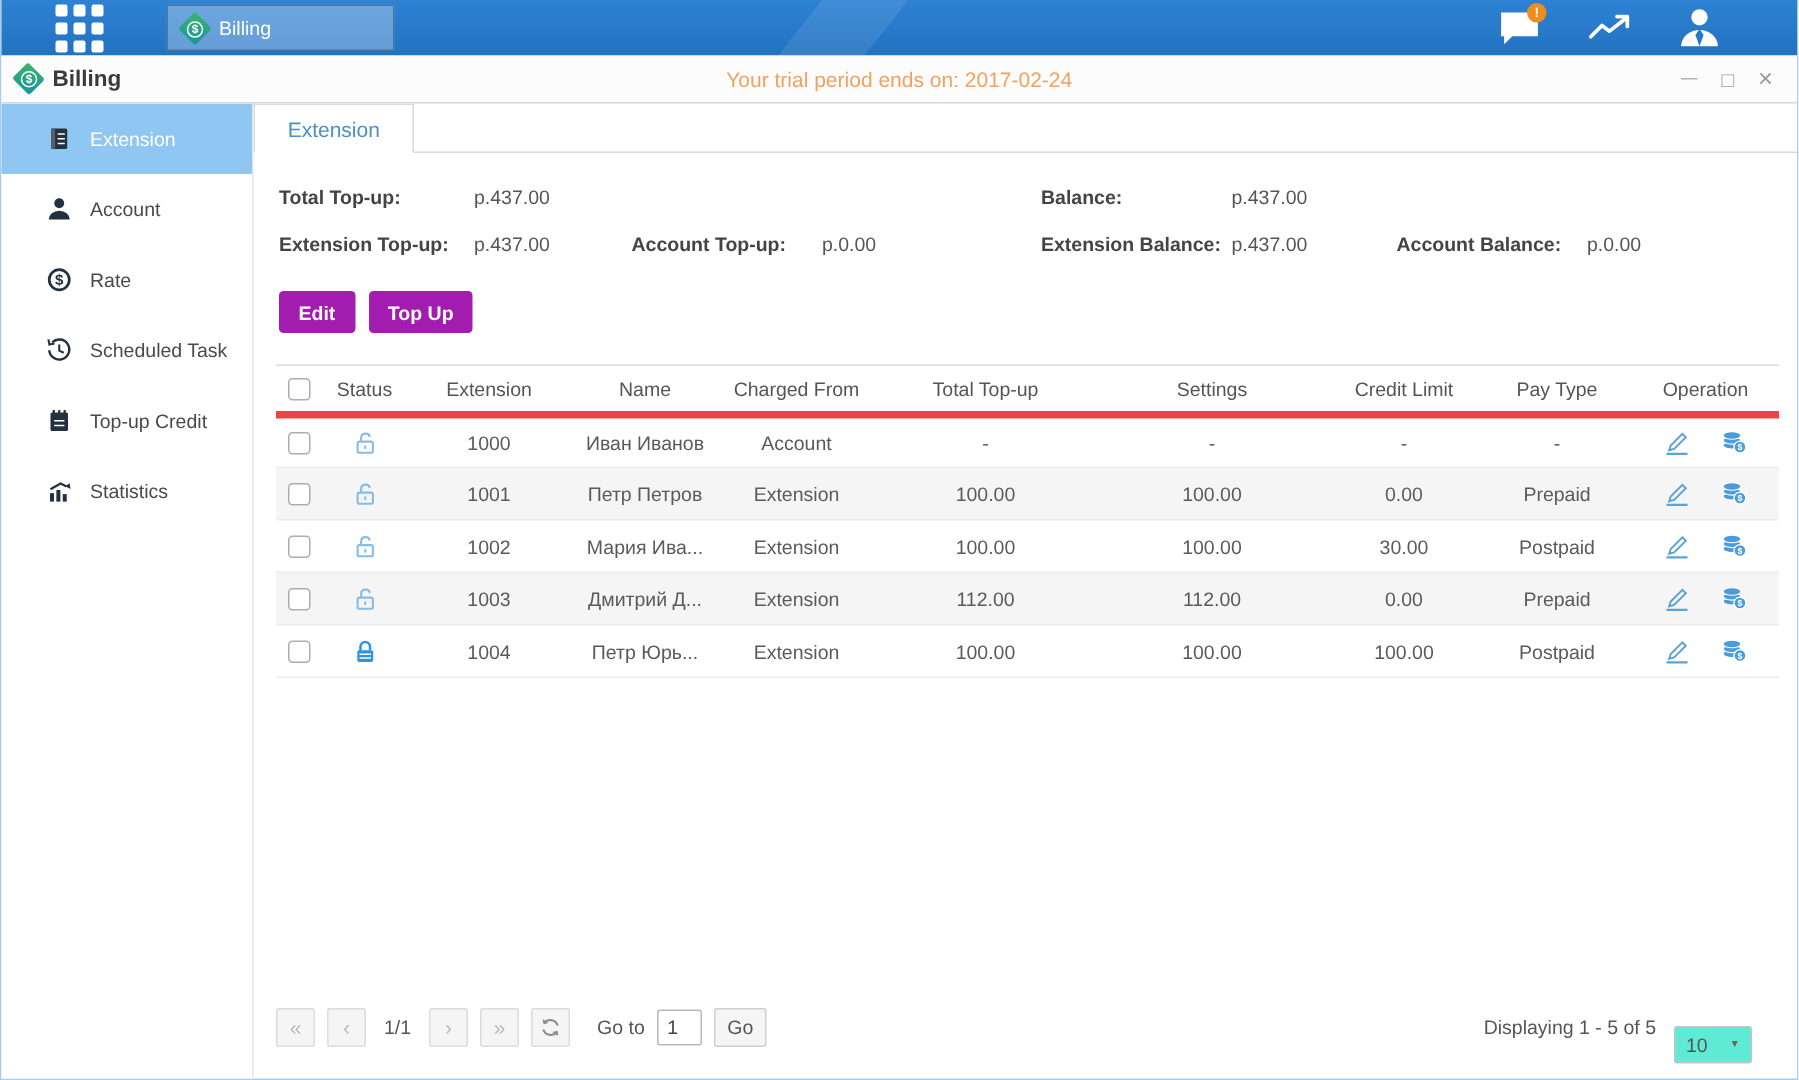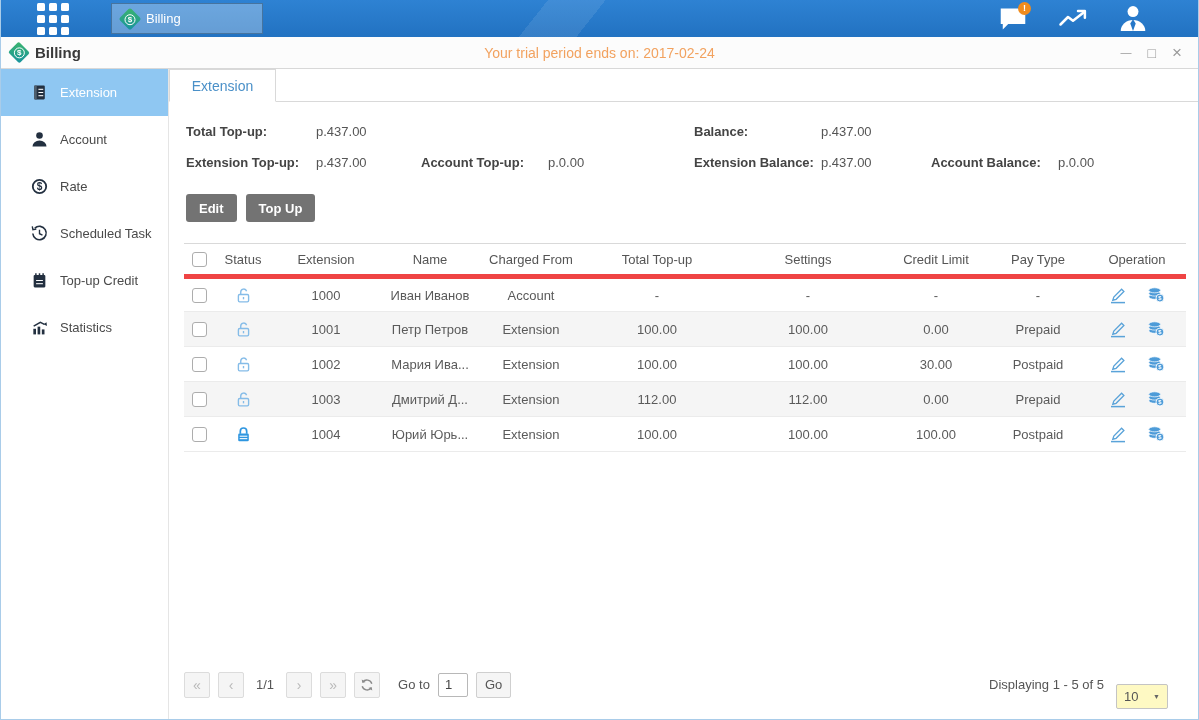--- a/index.html
+++ b/index.html
@@ -64,21 +64,21 @@
   .summary { padding:14px 14px 0 17px; }
   .sum-row { display:flex; height:31px; align-items:center; }
   .sum-col-left { width:508px; display:flex; align-items:center; }
   .sum-col-right { flex:1; display:flex; align-items:center; }
   .lbl { font-size:13px; font-weight:bold; color:#444; display:inline-block; }
   .val { font-size:13px; color:#555; display:inline-block; }
   .w130 { width:130px; } .w127 { width:127px; } .w105 { width:105px; } .w110 { width:110px; }
 
   
   .actions { margin:16px 0 0 17px; display:flex; gap:9px; height:28px; }
-  .btn-blue { background:#737373; color:#fff; border:none; border-radius:3px; font-size:13px;
+  .btn-blue { background:#a21caf; color:#fff; border:none; border-radius:3px; font-size:13px;
               font-weight:bold; padding:0 13px; height:28px; cursor:pointer;
               font-family:"Liberation Sans","DejaVu Sans",sans-serif; }
 
   
   .tbl-wrap { margin:21px 14px 0 15px; }
   table { width:1002px; border-collapse:collapse; table-layout:fixed; }
   thead th { height:33px; font-size:13px; font-weight:normal; color:#555;
              border-top:1px solid #d9d9d9; border-bottom:5px solid #ef4444; text-align:center;
              background:#fff; }
   tbody td { height:35px; font-size:13px; color:#5a5a5a; text-align:center;
@@ -99,21 +99,21 @@
             cursor:pointer; font-family:"Liberation Sans","DejaVu Sans",sans-serif; }
   .pg-btn svg { width:14px; height:14px; }
   .pg-indicator { font-size:13px; color:#555; padding:0 4px; }
   .goto-label { font-size:13px; color:#555; margin-left:10px; }
   .goto-input { width:30px; height:24px; border:1px solid #b8b8b8; border-radius:2px; font-size:13px;
                 color:#444; padding-left:6px; font-family:"Liberation Sans","DejaVu Sans",sans-serif; }
   .go-btn { height:26px; padding:0 8px; background:#f5f5f5; border:1px solid #cfcfcf; border-radius:2px;
             font-size:13px; color:#555; cursor:pointer; font-family:"Liberation Sans","DejaVu Sans",sans-serif; }
   .pager-right { margin-left:auto; display:flex; align-items:center; gap:12px;justify-content:space-between; }
   .displaying { font-size:13px; color:#555; }
-  .page-size { width:52px; height:25px; background:#fef9c3; border:1px solid #c4c4c4; border-radius:2px;
+  .page-size { width:52px; height:25px; background:#5eead4; border:1px solid #c4c4c4; border-radius:2px;
                display:flex; align-items:center; padding:0 7px; font-size:13px; color:#555;
                cursor:pointer; justify-content:space-between;margin-top:24px; }
   .dd-arrow { font-size:7px; color:#666; }
 </style>
 </head>
 <body>
 
 <div class="window">
 
   <div class="topbar">
@@ -446,21 +446,21 @@
   </tr>
               <tr>
     <td><span class="cb"></span></td>
     <td><span class="status-icon"><svg viewBox="0 0 16 16">
                       <path d="M5 7.2 V4.9 a3 3 0 0 1 6 0 V7.2" fill="none" stroke="#2e96e0" stroke-width="1.6"></path>
                       <rect x="3" y="7" width="10" height="7.4" rx="1.2" fill="#2e96e0"></rect>
                       <line x1="4.4" y1="9.6" x2="11.6" y2="9.6" stroke="#fff" stroke-width="1"></line>
                       <line x1="4.4" y1="11.9" x2="11.6" y2="11.9" stroke="#fff" stroke-width="1"></line>
                     </svg></span></td>
     <td>1004</td>
-    <td>Юрий Юрь...</td>
+    <td>Петр Юрь...</td>
     <td>Extension</td>
     <td>100.00</td>
     <td>100.00</td>
     <td>100.00</td>
     <td>Postpaid</td>
     <td class="op-cell">
       <span class="op-icon">
         <svg viewBox="0 0 18 18" fill="none" stroke="#5aa3d9" stroke-width="1.3">
           <path d="M3.8 14.2 l1.0 -3.2 7.8 -7.8 2.3 2.3 -7.8 7.8 z"></path>
           <line x1="2" y1="16.6" x2="16" y2="16.6" stroke-width="1.5"></line>

